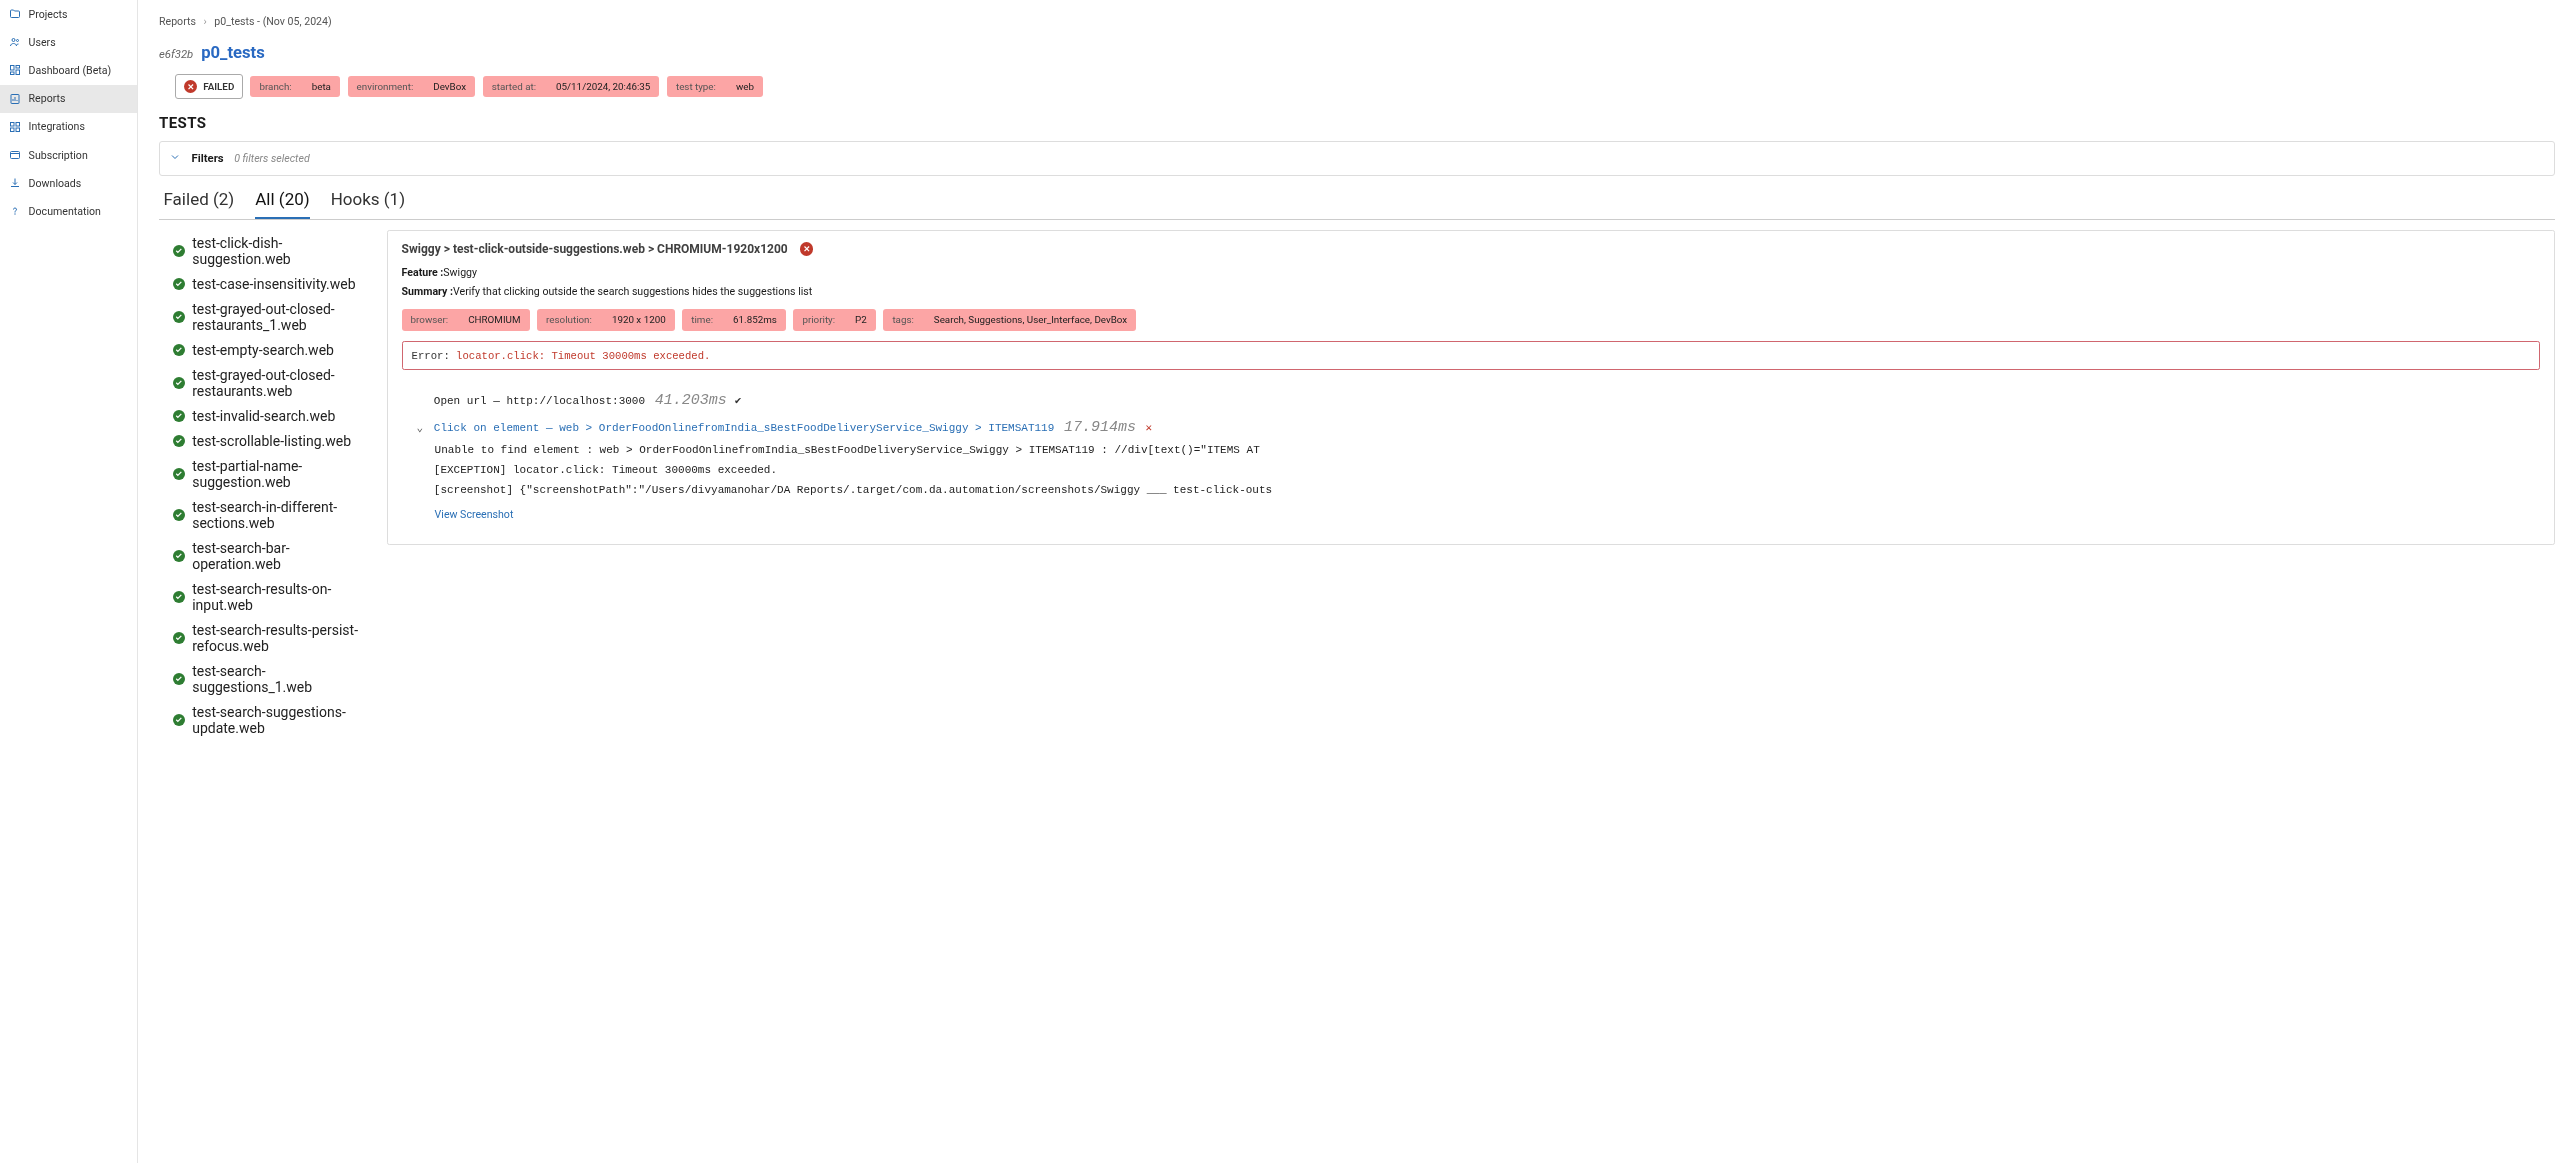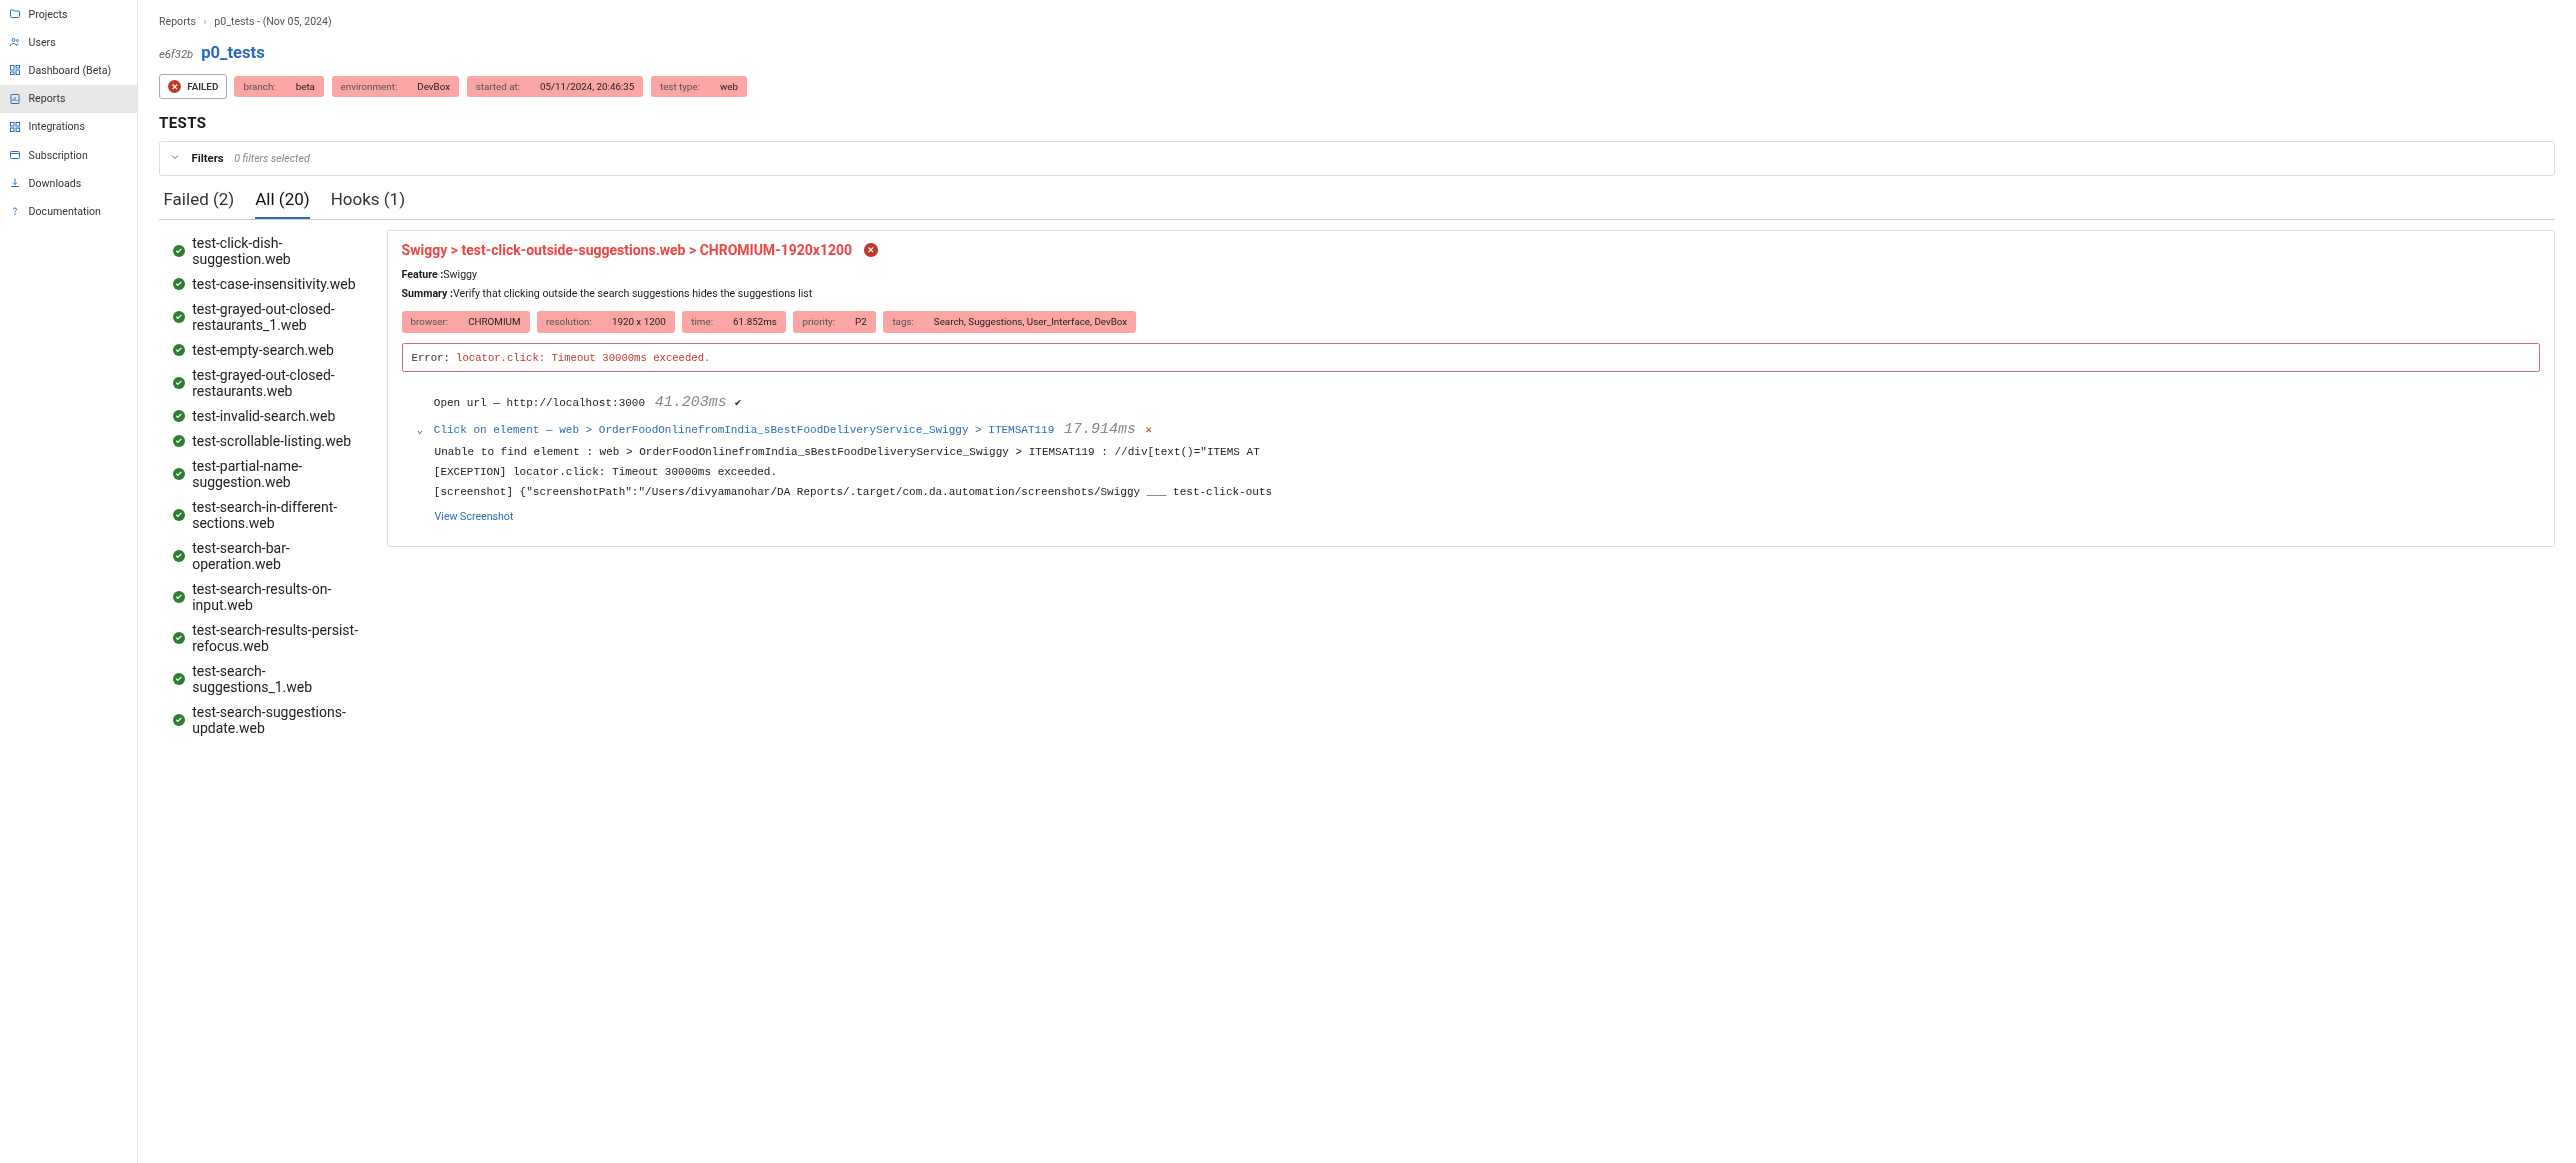--- a/index.html
+++ b/index.html
@@ -17,21 +17,21 @@
   .main { flex: 1; overflow: auto; padding: 15px 21px 0 21px; }
 
   .breadcrumb { display: flex; align-items: center; gap: 7.6px; color: #555; font-size: 10.6px; margin-bottom: 15px; }
   .breadcrumb .sep { color: #999; }
 
   .title-row { display: flex; align-items: baseline; gap: 8px; margin-bottom: 12px; }
   .commit-hash { color: #666; font-style: italic; font-size: 11.3px; }
   .test-name { color: #2969c2; font-weight: 700; font-size: 16.6px; }
 
   .badge-row { display: flex; align-items: center; gap: 7.6px; margin-bottom: 15px; flex-wrap: wrap; }
-  .status-badge { display: inline-flex; align-items: center; gap: 6px; border: 0.8px solid #aaa; border-radius: 3px; padding: 4.5px 7.6px; font-size: 9.8px; font-weight: 600; color: #333; }
+  .status-badge { display: inline-flex; align-items: center; gap: 6px; border: 0.8px solid #aaa; border-radius: 3px; padding: 4.5px 7.6px; font-size: 9.8px; font-weight: 600; color: #333; margin-left: 16px; }
   .status-badge .fail-icon { width: 13.6px; height: 13.6px; border-radius: 50%; background: #c0392b; display: inline-flex; align-items: center; justify-content: center; color: #fff; }
   .meta-badge { background: #fca5a5; border-radius: 3px; padding: 5.3px 9px; font-size: 9.8px; color: #555; display: inline-flex; gap: 20px; }
   .meta-badge .val { color: #222; }
 
   .section-title { font-weight: 700; font-size: 15px; letter-spacing: 0.4px; margin-bottom: 9px; }
 
   .filters-bar { border: 0.8px solid #ddd; border-radius: 3px; padding: 9px 9px; display: flex; align-items: center; gap: 10.6px; margin-bottom: 0; }
   .filters-bar .chev { color: #2a6fb5; }
   .filters-label { font-weight: 700; font-size: 11.3px; }
   .filters-count { color: #888; font-style: italic; font-size: 10.6px; }
@@ -41,21 +41,21 @@
   .tab.active { border-bottom-color: #2a6fb5; color: #111; }
 
   .content-row { display: flex; gap: 9px; margin-top: 10.6px; align-items: flex-start; }
 
   .test-list { width: 219px; padding: 0 3px; }
   .tl-item { display: flex; align-items: center; gap: 7.6px; padding: 4.5px 4.5px 4.5px 10.6px; font-size: 14px; color: #222; cursor: pointer; }
   .tl-item .pass-dot { width: 12px; height: 12px; border-radius: 50%; background: #2e7d32; display: inline-flex; align-items: center; justify-content: center; color: #fff; flex-shrink: 0; }
 
   .detail-pane { flex: 1; border: 0.8px solid #ddd; border-radius: 2.3px; padding: 10.6px 13.6px 18px 13.6px; }
   .detail-title-row { display: flex; align-items: center; gap: 12px; margin-bottom: 10.6px; }
-  .detail-title { font-weight: 700; font-size: 14px; color: #ef4444; }
+  .detail-title { font-weight: 700; font-size: 12px; color: #404040; }
   .fail-circle { width: 13.6px; height: 13.6px; border-radius: 50%; background: #c0392b; display: inline-flex; align-items: center; justify-content: center; color: #fff; flex-shrink: 0; }
 
   .feat-row { font-size: 10.6px; margin-bottom: 6px; }
   .feat-row .lbl { font-weight: 700; }
 
   .meta-row2 { display: flex; gap: 7.6px; margin: 10.6px 0; flex-wrap: wrap; }
 
   .err-box { border: 0.8px solid #d0666f; border-radius: 2.3px; padding: 7.6px 9px; font-family: "Courier New", monospace; font-size: 10.6px; margin-bottom: 16.6px; }
   .err-box .pre { color: #333; }
   .err-box .msg { color: #c0392b; }

